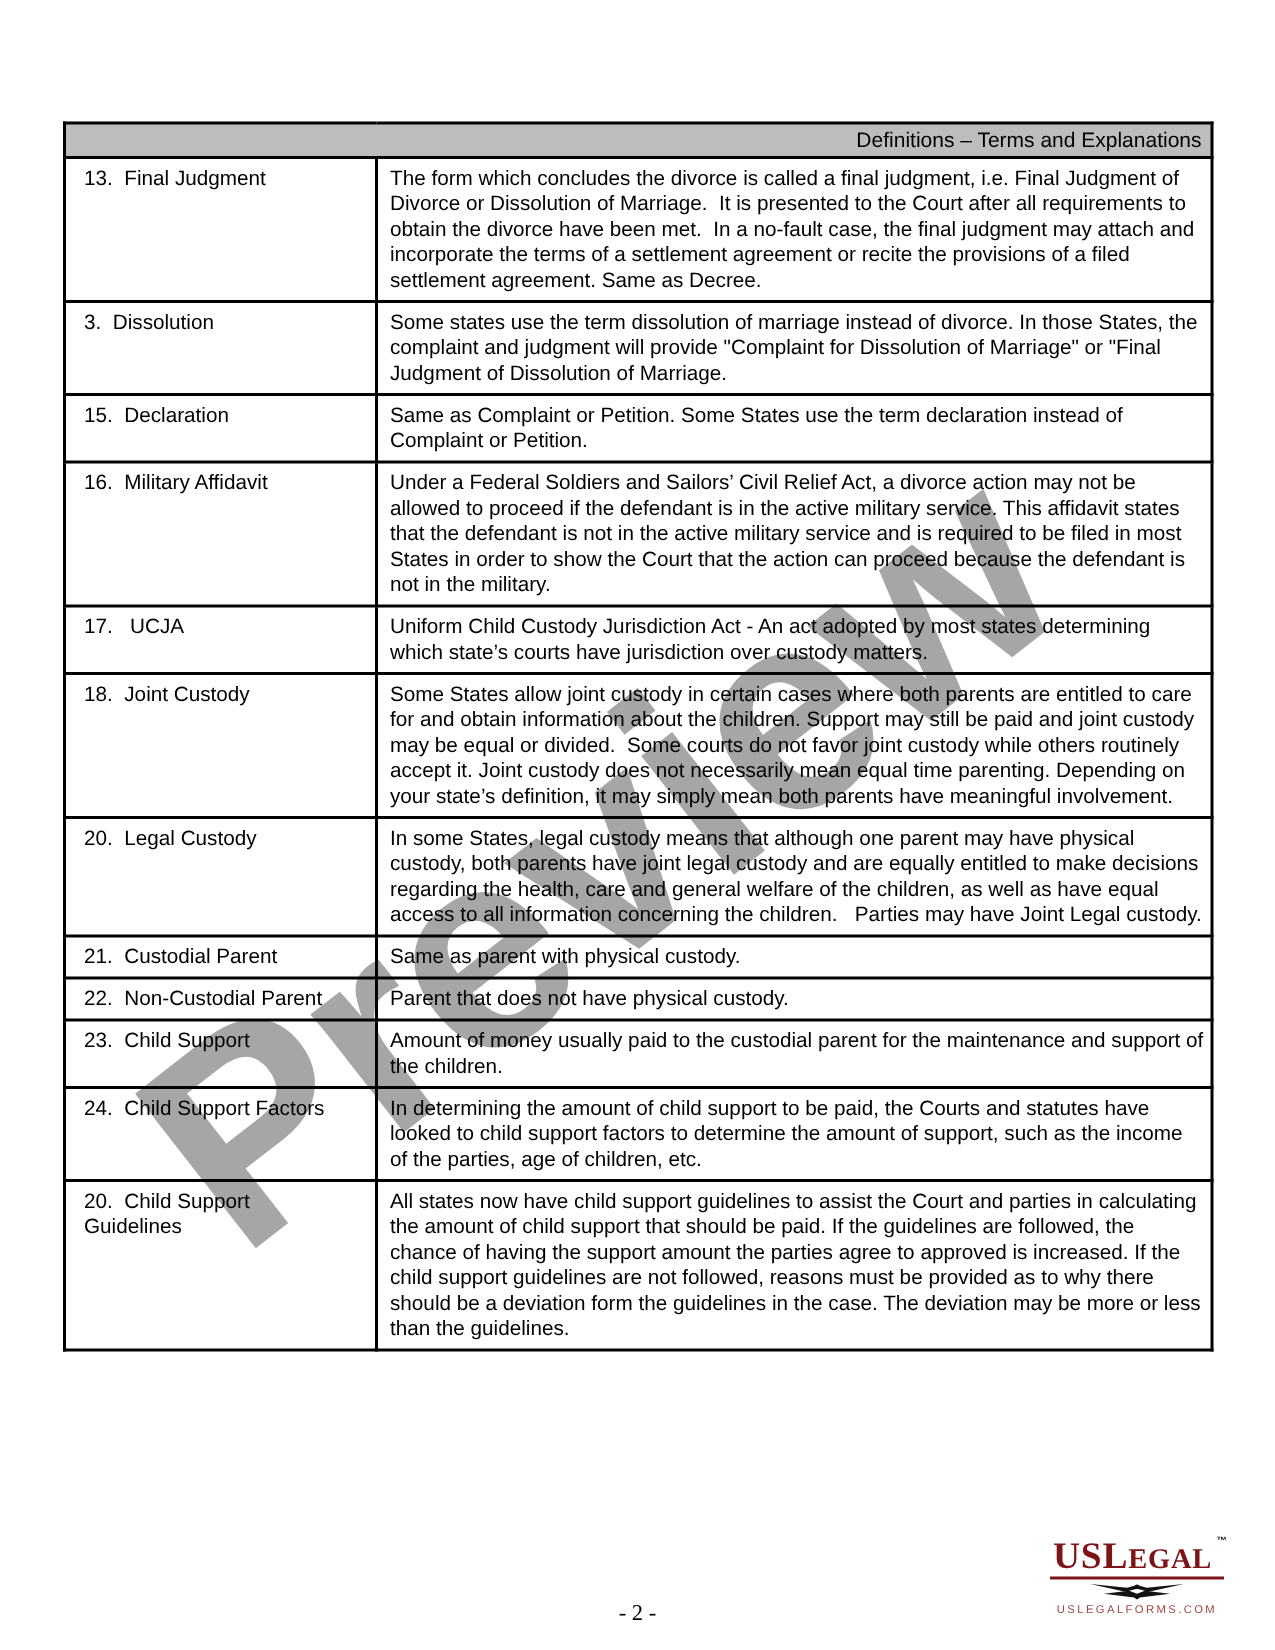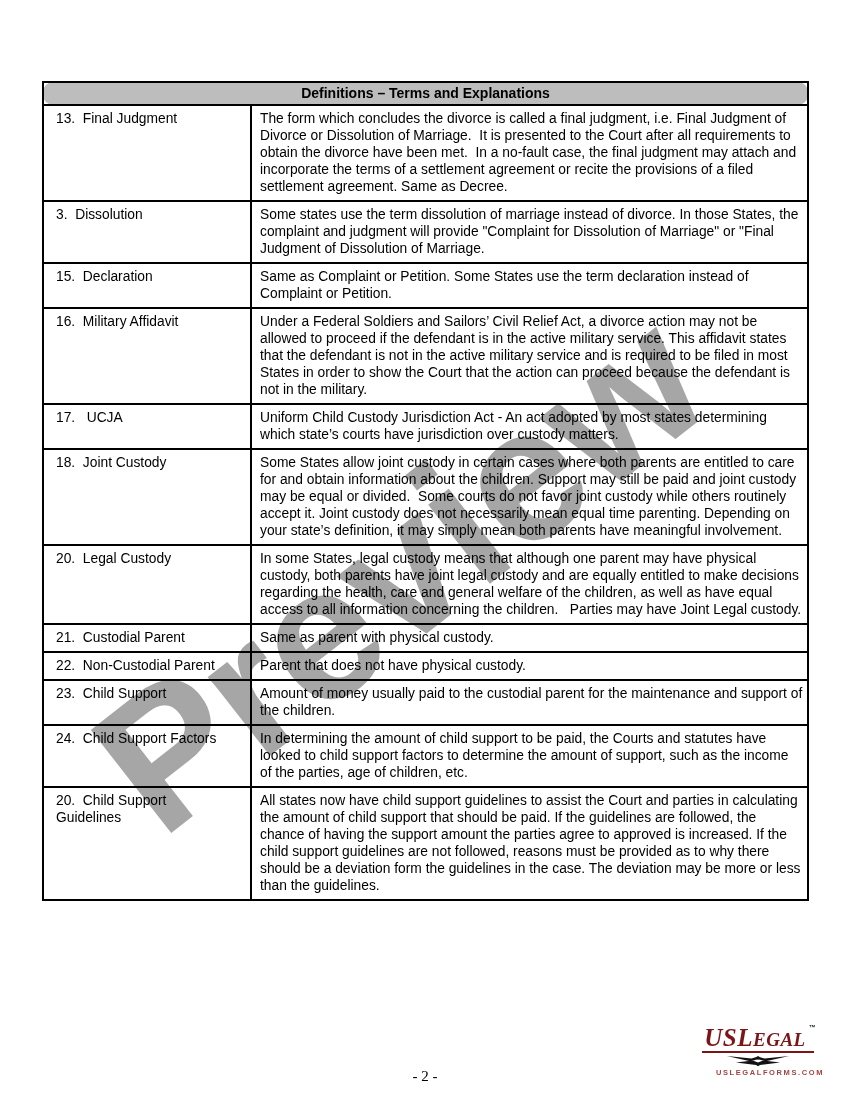--- a/index.html
+++ b/index.html
@@ -17,52 +17,51 @@
   }
   .def-table {
     position:absolute; left:42px; top:81px; width:765px;
     border-collapse:collapse; table-layout:fixed; z-index:2;
     background:transparent;
   }
   .def-table th, .def-table td { border:2px solid #000; }
   .c-term { width:208px; }
   .c-def  { width:557px; }
   th.tbl-header {
-    background:#bdbdbd; text-align:center; font-size:14px; font-weight:bold;
-    padding:2px 6px 3px 6px; color:#000;border-radius:10px;
+    background:#bdbdbd; text-align:right; font-size:14px; font-weight:normal;
+    padding:2px 6px 3px 6px; color:#000;
   }
   td.term {
     vertical-align:top; padding:4px 6px 5px 12px;
     font-size:13.8px; line-height:17px; color:#000; white-space:pre-wrap;
   }
   td.def {
     vertical-align:top; padding:4px 4px 5px 8px;
     font-size:13.8px; line-height:17px; color:#000; white-space:pre-wrap;margin-left:10px;
   }
   .logo {
     position:absolute; left:692px; top:1025px; width:132px;
     background:#ffffff; z-index:3; text-align:center; padding-bottom:2px;
   }
   .wordmark {
     display:inline-block; position:relative;
     font-family:"Liberation Serif", serif; font-weight:bold;
     color:#7d1417; line-height:1; border-bottom:2px solid #7d1417;
     padding:0 8px 1px 2px;
-    font-style:italic;
   }
   .wm-big   { font-size:25px; letter-spacing:0.5px; }
   .wm-small { font-size:19px; letter-spacing:0.5px; }
   .tm {
     position:absolute; top:-1px; right:-2px; font-size:7px; color:#1a1a1a;
     font-family:"Liberation Sans", sans-serif; font-weight:bold;
   }
   .eagle { display:block; width:86px; height:13px; margin:1px auto 0; fill:#121212; }
   .site {
-    margin-top:1px; font-size:7.5px; font-weight:bold; letter-spacing:1.6px;
-    color:#a34444; font-family:"Liberation Sans", sans-serif; white-space:nowrap;text-align:right;
+    margin-top:1px; font-size:7.5px; font-weight:normal; letter-spacing:1.6px;
+    color:#a34444; font-family:"Liberation Sans", sans-serif; white-space:nowrap;
   }
   .page-number {
     position:absolute; left:0; right:0; top:1068px; text-align:center;
     font-family:"Liberation Serif", serif; font-size:15px; color:#000; z-index:2;
   }
 </style>
 </head>
 <body>
 
 <div class="page">

